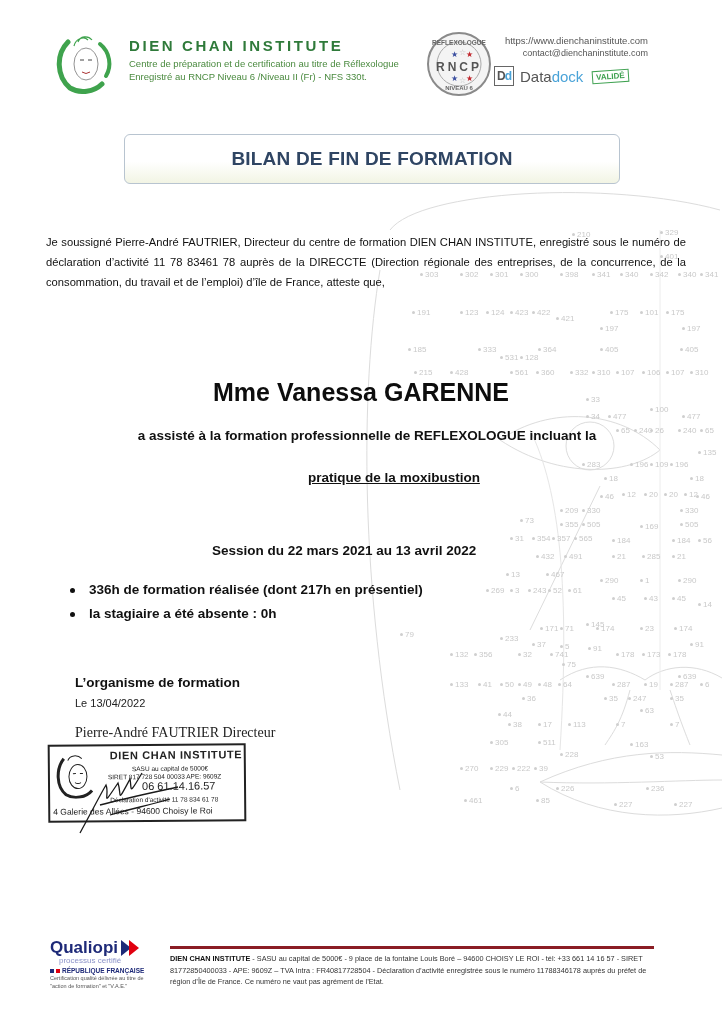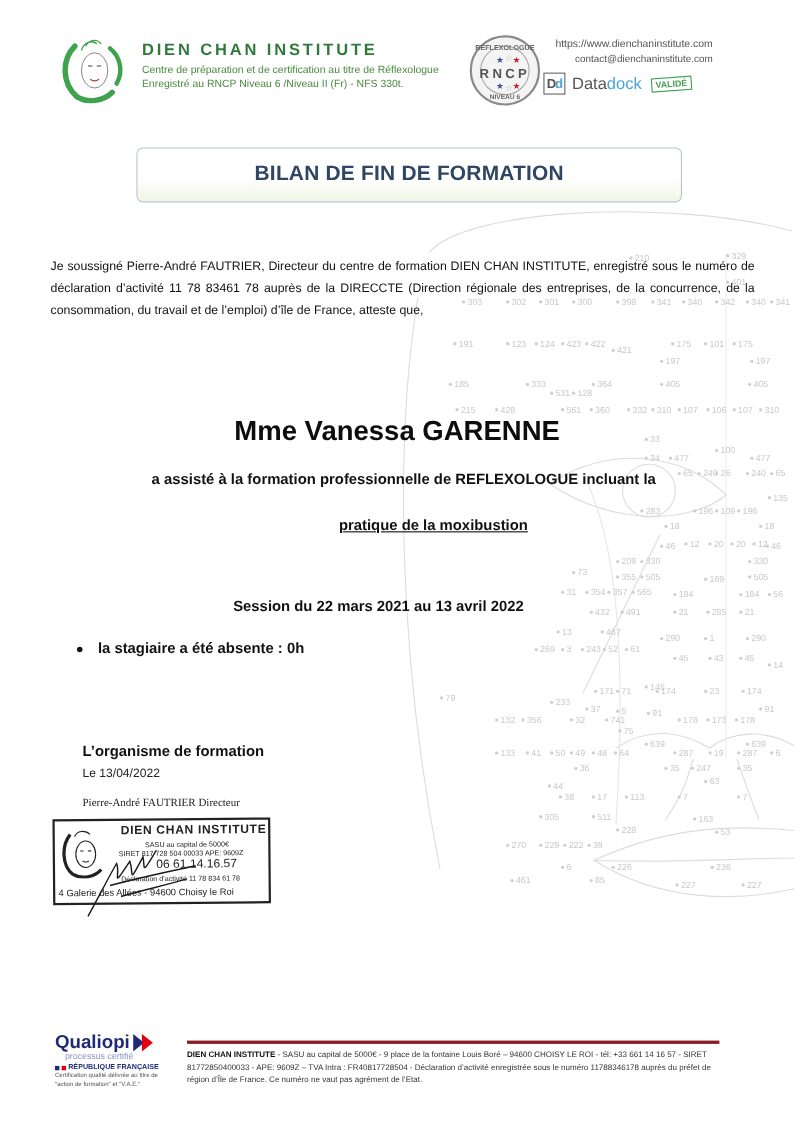--- a/index.html
+++ b/index.html
@@ -40,21 +40,21 @@
   .assist { position: absolute; left: 0; width: 722px; top: 428px; padding-left: 12px; text-align: center; font-size: 13.5px; font-weight: bold; color: #111; }
   .pratique { position: absolute; left: 0; width: 722px; top: 470px; padding-left: 66px; text-align: center; font-size: 13.5px; font-weight: bold; color: #111; text-decoration: underline; }
 
   .session { position: absolute; left: 212px; top: 543px; font-size: 13.5px; font-weight: bold; color: #111; }
   .bullets { position: absolute; left: 70px; top: 578px; list-style: none; }
   .bullets li { font-size: 13.5px; font-weight: bold; color: #111; line-height: 24px; display: flex; align-items: center; }
   .bullets .dot { width: 5px; height: 5px; border-radius: 50%; background: #111; margin-right: 14px; }
 
   .org { position: absolute; left: 75px; top: 675px; font-size: 13.5px; font-weight: bold; color: #111; }
   .date { position: absolute; left: 75px; top: 697px; font-size: 11px; color: #222; }
-  .signer { position: absolute; left: 75px; top: 725px; font-family: "Liberation Serif", serif; font-size: 10px; color: #222; }
+  .signer { position: absolute; left: 75px; top: 725px; font-family: "Liberation Serif", serif; font-size: 14px; color: #222; }
 
   
   .stamp { position: absolute; left: 48px; top: 744px; width: 198px; height: 78px; border: 2px solid #222; transform: rotate(-0.5deg); font-family: "Liberation Sans", sans-serif; color: #222; }
   .stamp-face { position: absolute; left: 6px; top: 6px; width: 40px; height: 46px; }
   .stamp-title { position: absolute; left: 60px; top: 3px; font-size: 11px; font-weight: bold; letter-spacing: 0.6px; }
   .stamp-l { position: absolute; font-size: 6.5px; white-space: nowrap; }
   .stamp-phone { position: absolute; left: 92px; top: 34px; font-size: 11px; }
   .stamp-addr { position: absolute; left: 3px; top: 60px; font-size: 8.5px; white-space: nowrap; }
   .signature { position: absolute; left: 70px; top: 765px; width: 110px; height: 70px; }
 
@@ -305,20 +305,24 @@
 <p class="intro">Je soussigné Pierre-André FAUTRIER, Directeur du centre de formation DIEN CHAN INSTITUTE, enregistré sous le numéro de déclaration d’activité 11 78 83461 78 auprès de la DIRECCTE (Direction régionale des entreprises, de la concurrence, de la consommation, du travail et de l’emploi) d’île de France, atteste que,</p>
 
 <div class="name">Mme Vanessa GARENNE</div>
 <div class="assist">a assisté à la formation professionnelle de REFLEXOLOGUE incluant la</div>
 <div class="pratique">pratique de la moxibustion</div>
 
 <div class="session">Session du 22 mars 2021 au 13 avril 2022</div>
 <ul class="bullets">
   <li>
       <span class="dot"></span>
+      <span>336h de formation réalisée (dont 217h en présentiel)</span>
+    </li>
+  <li>
+      <span class="dot"></span>
       <span>la stagiaire a été absente : 0h</span>
     </li>
 </ul>
 
 <div class="org">L’organisme de formation</div>
 <div class="date">Le 13/04/2022</div>
 <div class="signer">Pierre-André FAUTRIER  Directeur</div>
 
 <div class="stamp">
   <svg class="stamp-face" viewBox="0 0 40 46">

